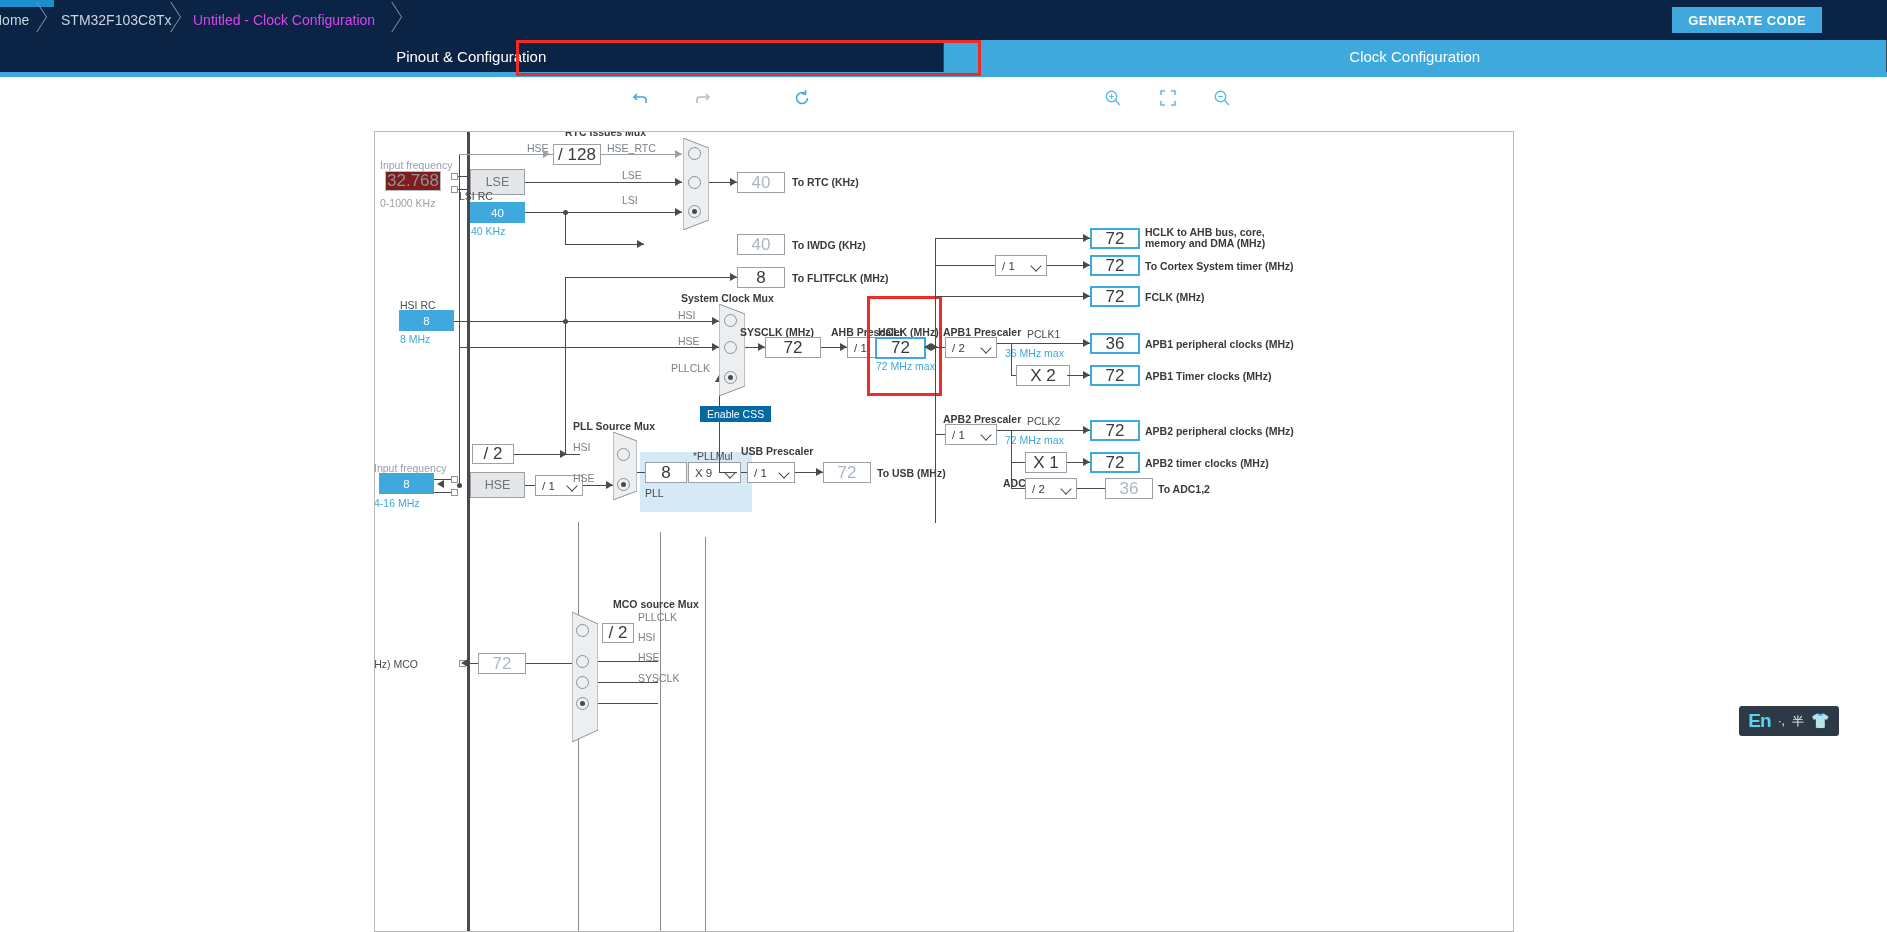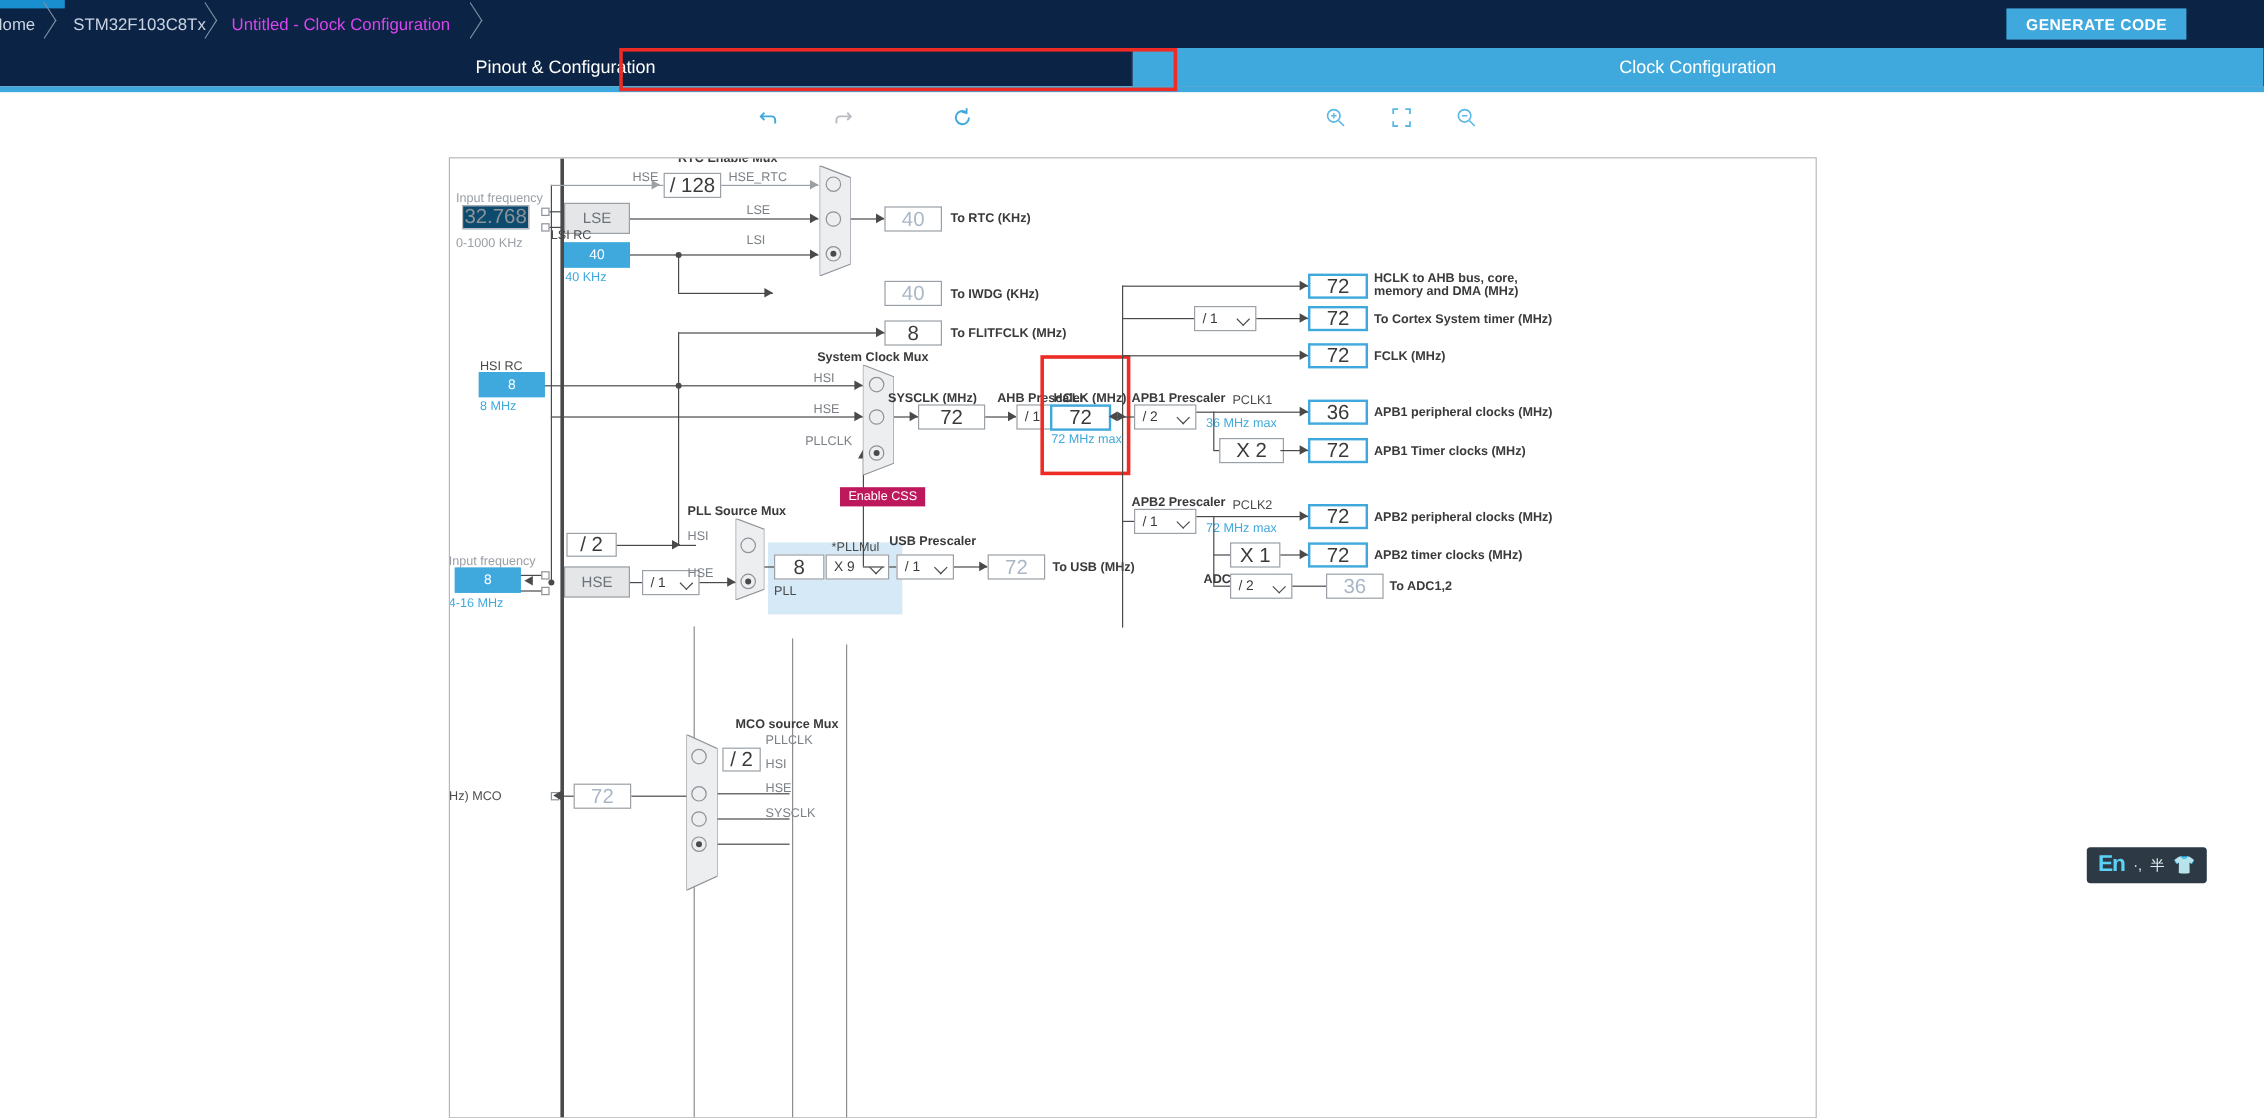--- a/index.html
+++ b/index.html
@@ -97,21 +97,21 @@
   .lbl.grey{ color:#9aa0a6; }
   .lbl.sig{ color:#7b8086; }
 
   .box{
     position:absolute; border:1px solid #9aa0a6; background:#ffffff;
     display:flex; align-items:center; justify-content:center;
     font-size:17px; color:#3a3a3a;
   }
   .box.val-blue{ border:2px solid #3fa9dd; color:#3a3a3a; }
   .box.osc{ background:#3fa9dd; border:1px solid #3fa9dd; color:#ffffff; font-size:11.5px; }
-  .box.grey{ background:#0c4a6e; border:1px solid #b9bdc1; color:#8d9399; }
+  .box.grey{ background:#7f1d1d; border:1px solid #b9bdc1; color:#8d9399; }
   .box.dim{ color:#a9b7c6; }
   .box.lse{ background:#e4e6e8; border:1px solid #9aa0a6; color:#6d7378; font-size:12.5px; }
   .box.plain{ background:#ffffff; }
 
   select.sel{
     position:absolute; border:1px solid #9aa0a6; background:#ffffff;
     font-family:"Liberation Sans", sans-serif; font-size:11.5px;
     color:#3a3a3a; padding-left:6px; -webkit-appearance:none; appearance:none;
     cursor:pointer;
   }
@@ -148,21 +148,21 @@
   .radio{
     position:absolute; width:13px; height:13px; border-radius:50%;
     border:1.4px solid #8d9399; background:#eceef0; cursor:pointer;
   }
   .radio.on:after{
     content:""; position:absolute; left:3px; top:3px; width:5px; height:5px;
     border-radius:50%; background:#4a4a4a;
   }
 
   .css-btn{
-    position:absolute; background:#be185d; color:#ffffff; font-size:10.5px;
+    position:absolute; background:#0369a1; color:#ffffff; font-size:10.5px;
     padding:2px 7px; cursor:pointer; white-space:nowrap;
   }
   .pll-group{
     position:absolute; background:#d6e9f7; border:none;
   }
   .red-box{
     position:absolute; border:3px solid #ee2b24; pointer-events:none;
   }
   .osc-pin{
     position:absolute; width:7px; height:7px; border:1px solid #8d9399; background:#ffffff;
@@ -290,21 +290,21 @@
   <div class="arrow" style="left:300px; top:45.5px;"></div>
 
   <div class="lbl sig" style="left:247px; top:62px;">LSI</div>
   <div class="hline" style="left:150px; top:80px; width:157px;"></div>
   <div class="arrow" style="left:300px; top:75.5px;"></div>
   <div class="dot" style="left:188px; top:78px;"></div>
   <div class="vseg" style="left:190px; top:80px; height:32px;"></div>
   <div class="hline" style="left:190px; top:112px; width:79px;"></div>
   <div class="arrow" style="left:262px; top:107.5px;"></div>
 
-  <div class="lbl bold" style="left:190px; top:-6px;">RTC Enable Mux</div>
+  <div class="lbl bold" style="left:190px; top:-6px;">RTC Issues Mux</div>
   <svg class="muxsvg" style="left:308px; top:6px;" width="26" height="92">
     <polygon points="0,0 26,10 26,82 0,92" fill="#eceef0" stroke="#8d9399" stroke-width="1"></polygon>
   </svg>
   <div class="radio" style="left:313px; top:15px;"></div>
   <div class="radio" style="left:313px; top:44px;"></div>
   <div class="radio on" style="left:313px; top:73px;"></div>
 
   <div class="hline" style="left:334px; top:50px; width:28px;"></div>
   <div class="arrow" style="left:355px; top:45.5px;"></div>
 

